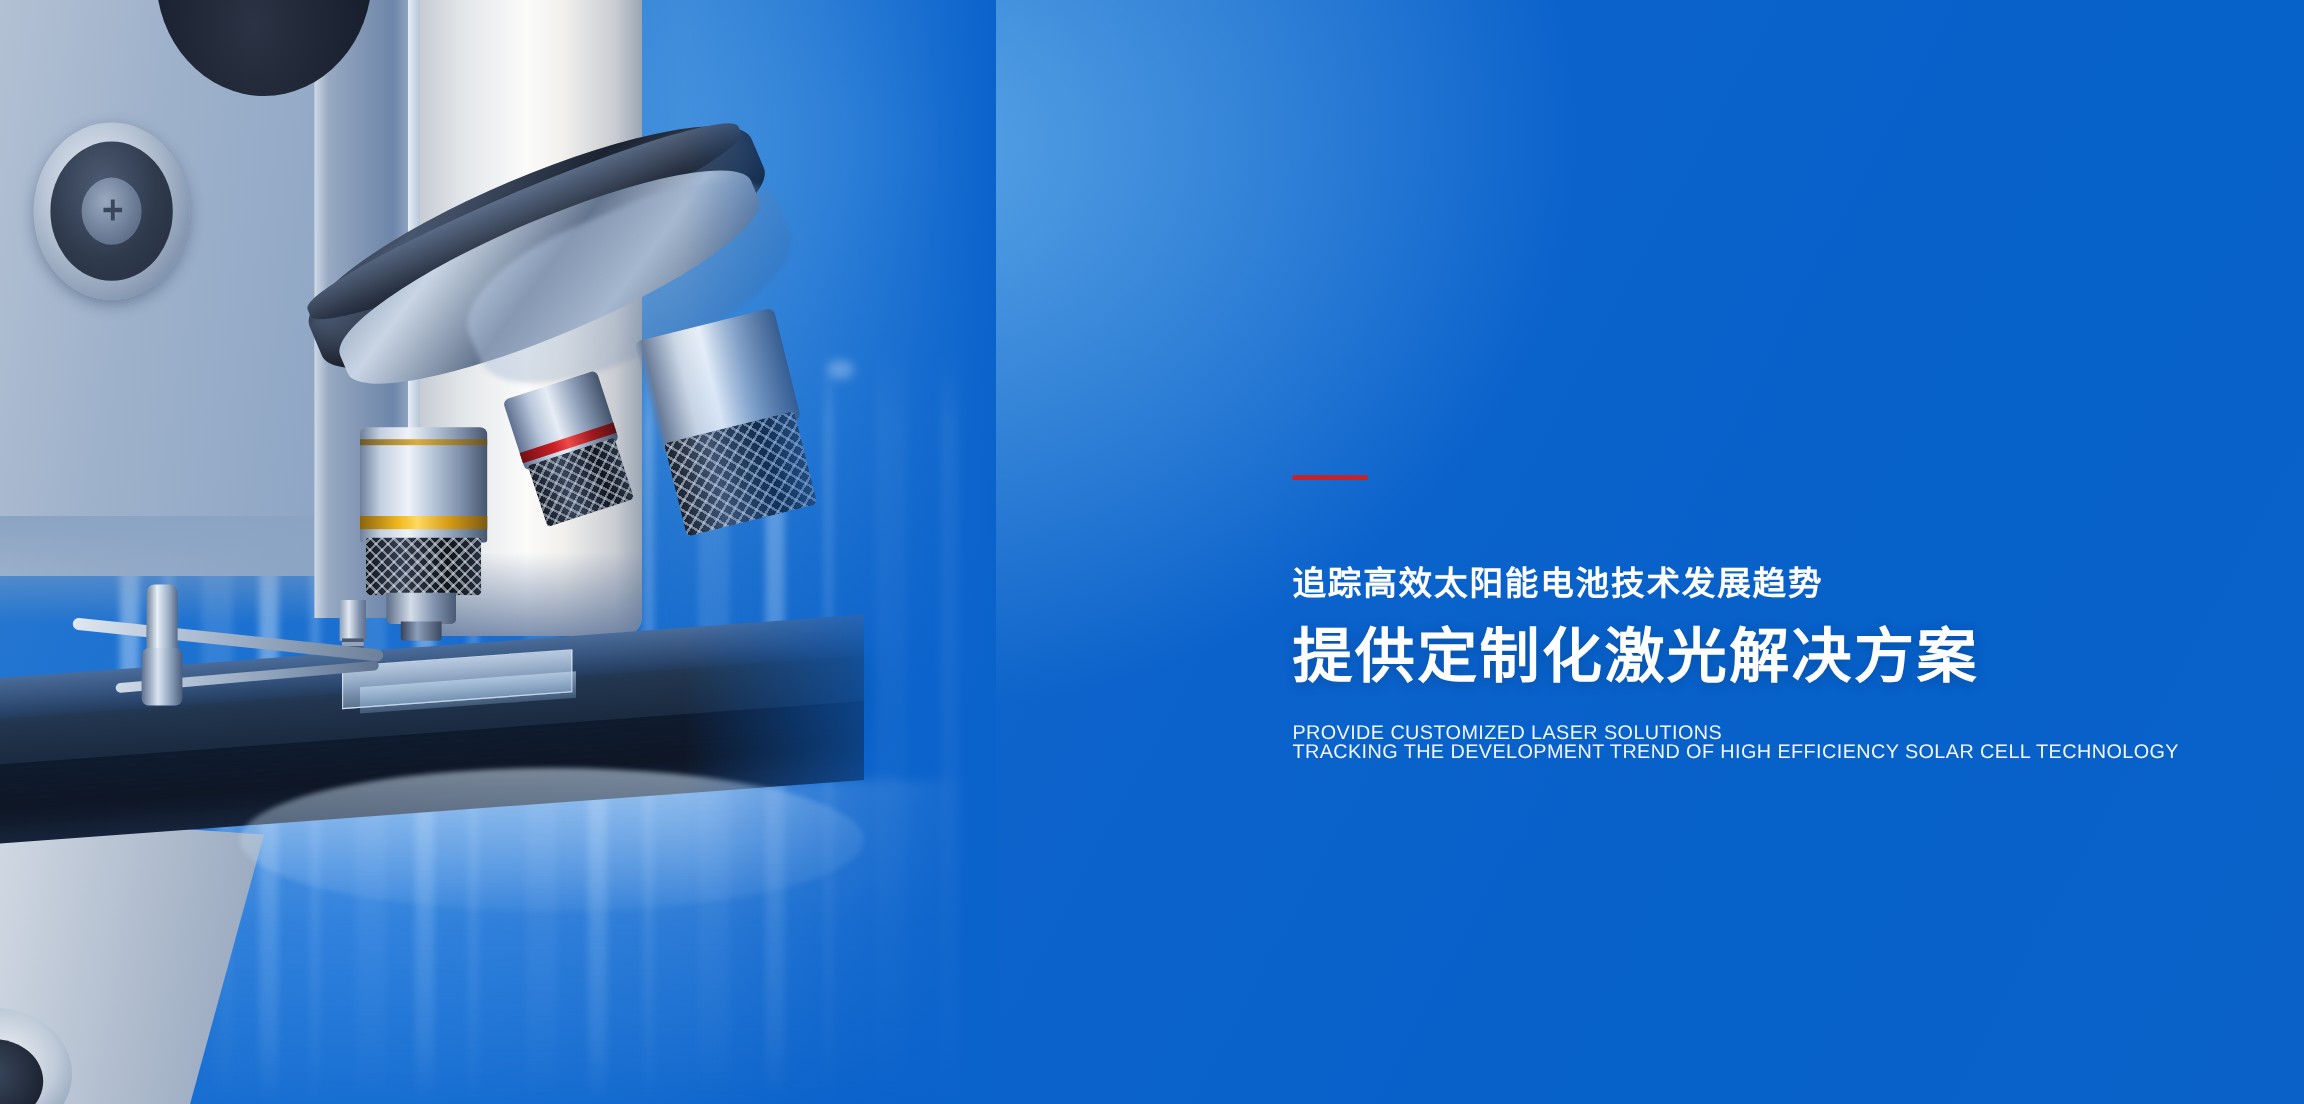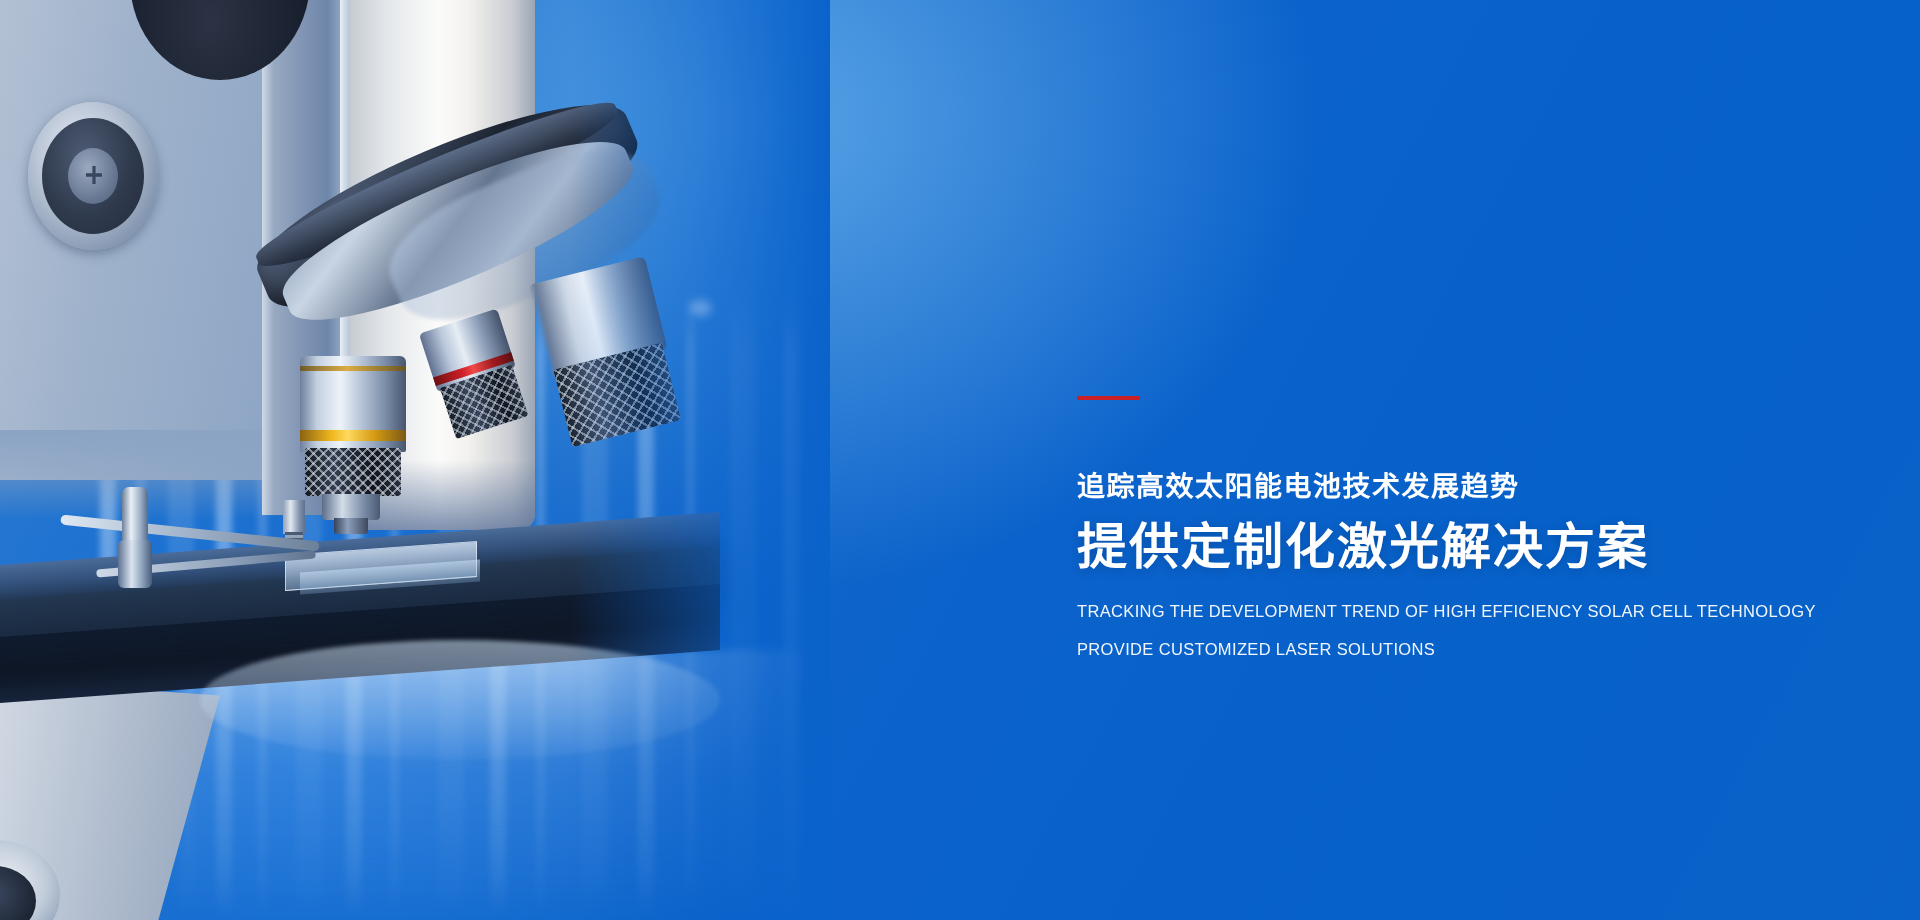--- a/index.html
+++ b/index.html
@@ -320,17 +320,17 @@
     <div class="foot-disc"></div>
     <div class="foot-disc-in"></div>
 
     <div class="photo-fade"></div>
   </div>
 
   <div class="content">
     <div class="accent-rule"></div>
     <p class="subtitle-cn">追踪高效太阳能电池技术发展趋势</p>
     <h1 class="title-cn">提供定制化激光解决方案</h1>
+    <p class="subtitle-en second">PROVIDE CUSTOMIZED LASER SOLUTIONS</p>
     <p class="subtitle-en">TRACKING THE DEVELOPMENT TREND OF HIGH EFFICIENCY SOLAR CELL TECHNOLOGY</p>
-    <p class="subtitle-en second">PROVIDE CUSTOMIZED LASER SOLUTIONS</p>
   </div>
 
 </div>
 
 </body></html>

